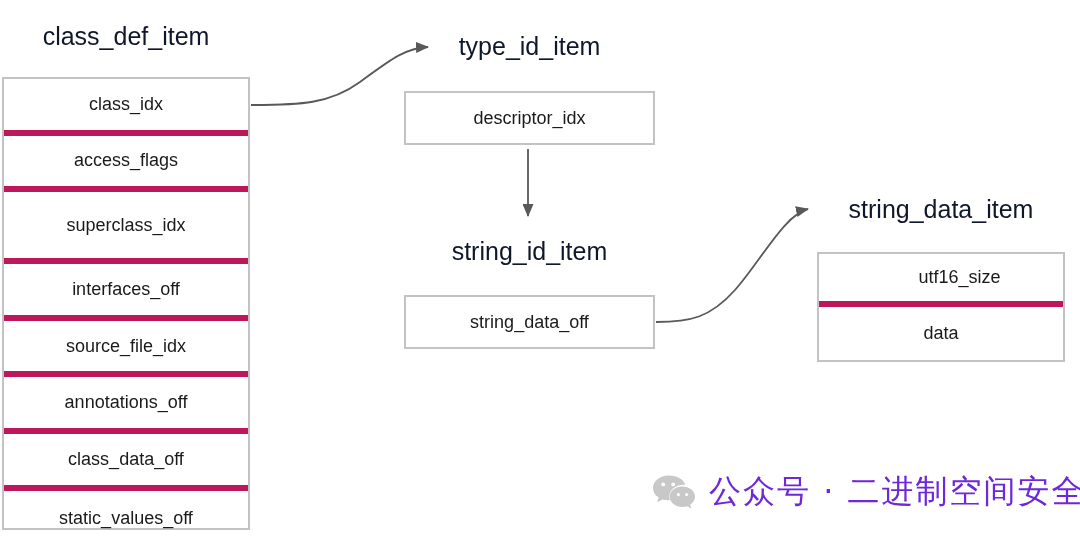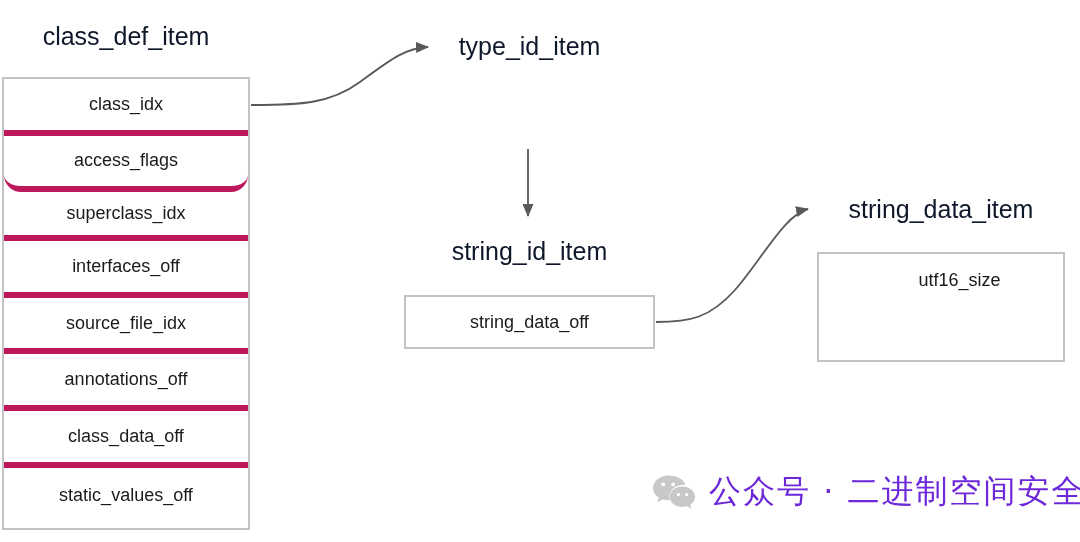--- a/index.html
+++ b/index.html
@@ -82,42 +82,46 @@
 </style>
 </head>
 <body>
 
 <div class="canvas">
 
   <div class="struct-title" style="left:2px; top:24px; width:248px;">class_def_item</div>
 
   <div class="struct-table" style="left:2px; top:77px; width:248px; height:453px;">
     <div class="struct-row" style="height:56.6px;">class_idx</div>
-    <div class="struct-row" style="height:56.6px;border-radius:17px;">access_flags</div>
-    <div class="struct-row" style="height:49px;">superclass_idx</div>
+    <div class="struct-row" style="height:56.6px;">access_flags</div>
+    <div class="struct-row" style="height:72px;">superclass_idx</div>
     <div class="struct-row" style="height:56.6px;">interfaces_off</div>
     <div class="struct-row" style="height:56.6px;">source_file_idx</div>
     <div class="struct-row" style="height:56.6px;">annotations_off</div>
     <div class="struct-row" style="height:56.6px;">class_data_off</div>
     <div class="struct-row" style="height:56.6px;">static_values_off</div>
   </div>
 
   <div class="struct-title" style="left:404px; top:34px; width:251px;">type_id_item</div>
 
+  <div class="struct-table" style="left:404px; top:91px; width:251px; height:54px;">
+    <div class="struct-row" style="height:50px;">descriptor_idx</div>
+  </div>
 
   <div class="struct-title" style="left:404px; top:239px; width:251px;">string_id_item</div>
 
   <div class="struct-table" style="left:404px; top:295px; width:251px; height:54px;">
     <div class="struct-row" style="height:50px;">string_data_off</div>
   </div>
 
   <div class="struct-title" style="left:817px; top:197px; width:248px;">string_data_item</div>
 
   <div class="struct-table" style="left:817px; top:252px; width:248px; height:110px;">
     <div class="struct-row" style="height:53px;padding-left:37px;">utf16_size</div>
+    <div class="struct-row" style="height:53px;">data</div>
   </div>
 
   <svg class="arrows" viewBox="0 0 1080 542">
     <defs>
       <marker id="arrowhead" markerWidth="10" markerHeight="8" refX="9" refY="4" orient="auto" markerUnits="userSpaceOnUse">
         <path d="M0,0 L10,4 L0,8 z" fill="#595959"></path>
       </marker>
       <marker id="arrowheadthin" markerWidth="13" markerHeight="11" refX="12" refY="5.5" orient="auto" markerUnits="userSpaceOnUse">
         <path d="M0,0 L13,5.5 L0,11 z" fill="#595959"></path>
       </marker>

